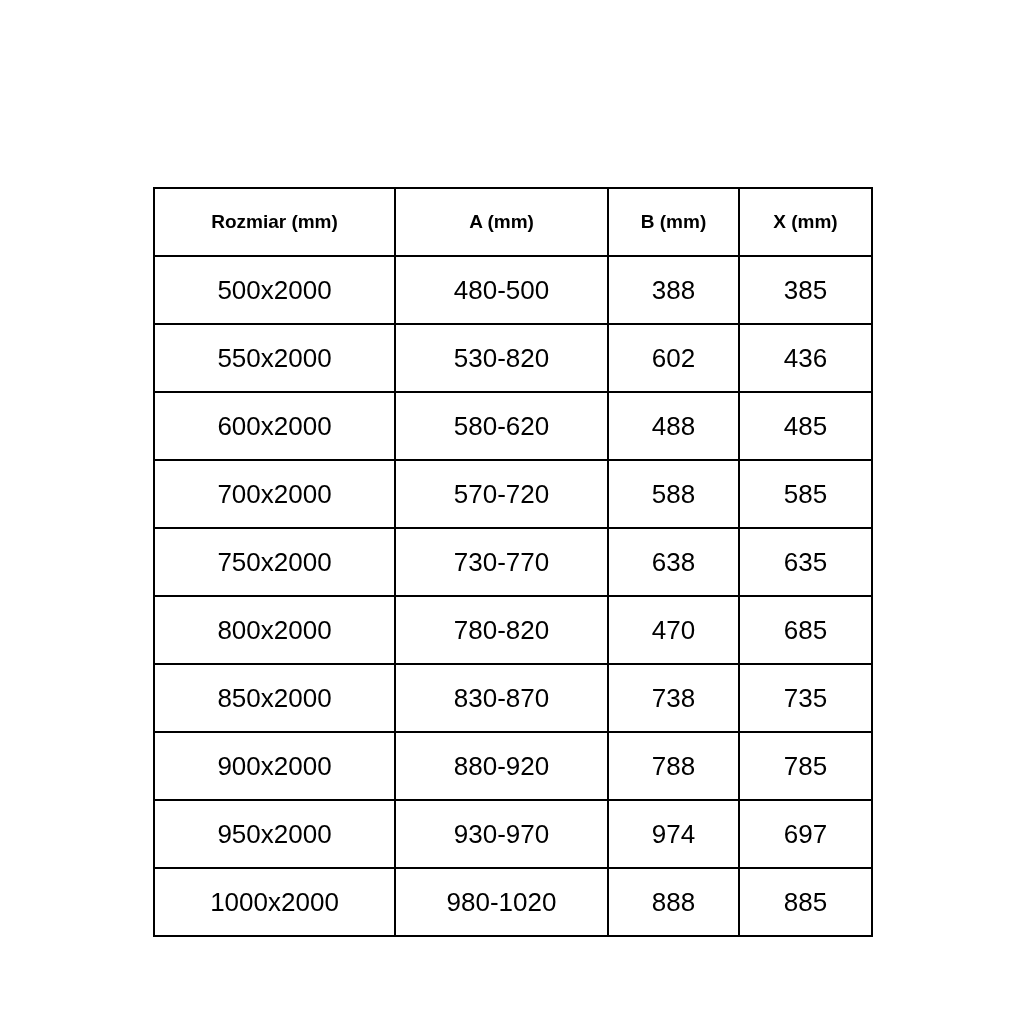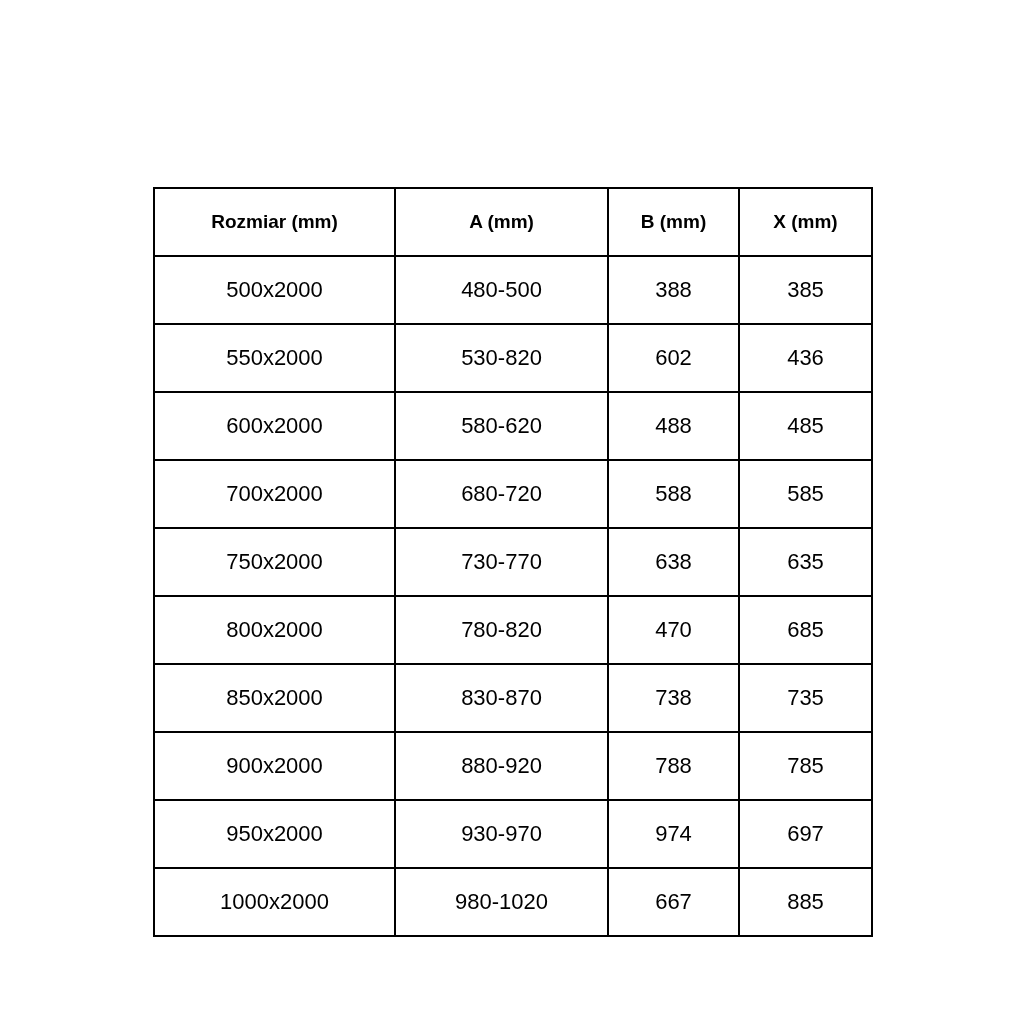--- a/index.html
+++ b/index.html
@@ -36,21 +36,21 @@
     padding: 8px;
     overflow: hidden;
     white-space: nowrap;
   }
   table.size-table th {
     font-weight: bold;
     font-size: 19px;
   }
   table.size-table td {
     font-weight: normal;
-    font-size: 22px;
+    font-size: 26px;
   }
 </style>
 </head>
 <body>
 
 <div class="canvas">
   <table class="size-table">
     <colgroup>
       <col style="width: 241px">
       <col style="width: 213px">
@@ -79,21 +79,21 @@
           <td>436</td>
         </tr>
         <tr>
           <td>600x2000</td>
           <td>580-620</td>
           <td>488</td>
           <td>485</td>
         </tr>
         <tr>
           <td>700x2000</td>
-          <td>680-720</td>
+          <td>570-720</td>
           <td>588</td>
           <td>585</td>
         </tr>
         <tr>
           <td>750x2000</td>
           <td>730-770</td>
           <td>638</td>
           <td>635</td>
         </tr>
         <tr>
@@ -116,18 +116,18 @@
         </tr>
         <tr>
           <td>950x2000</td>
           <td>930-970</td>
           <td>974</td>
           <td>697</td>
         </tr>
         <tr>
           <td>1000x2000</td>
           <td>980-1020</td>
-          <td>667</td>
+          <td>888</td>
           <td>885</td>
         </tr>
       </tbody>
   </table>
 </div>
 
 </body></html>

